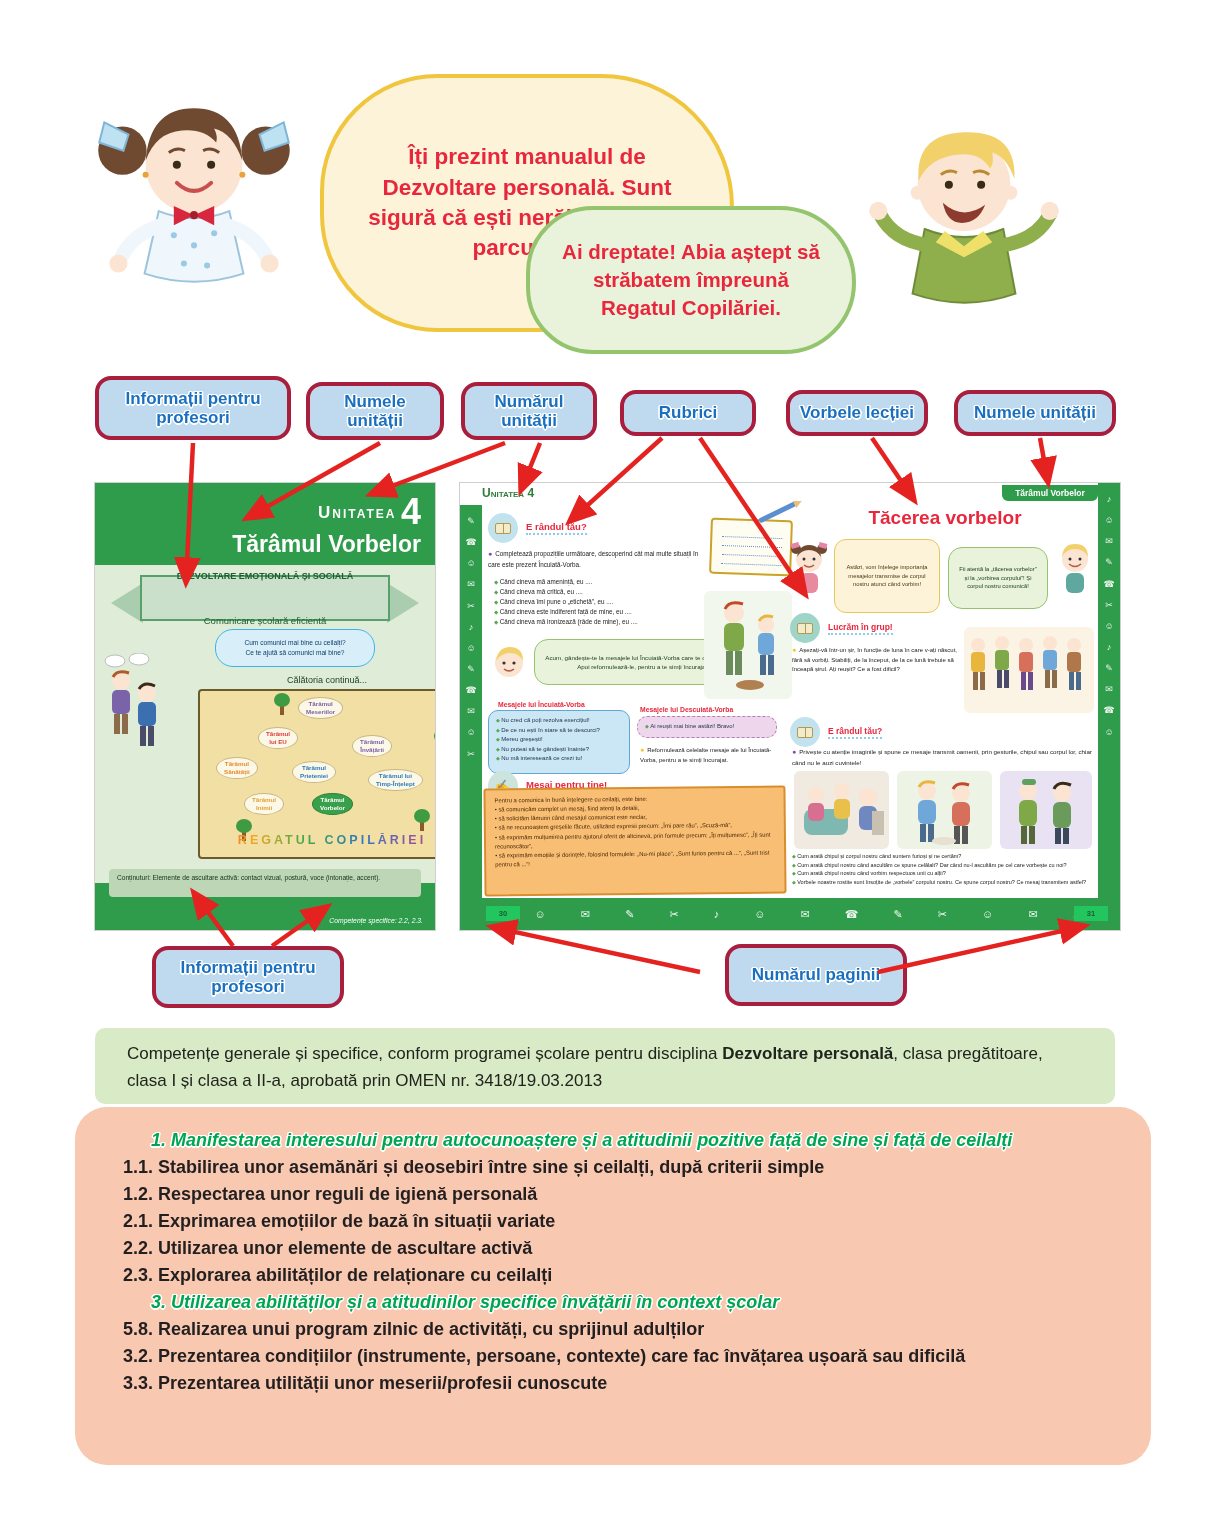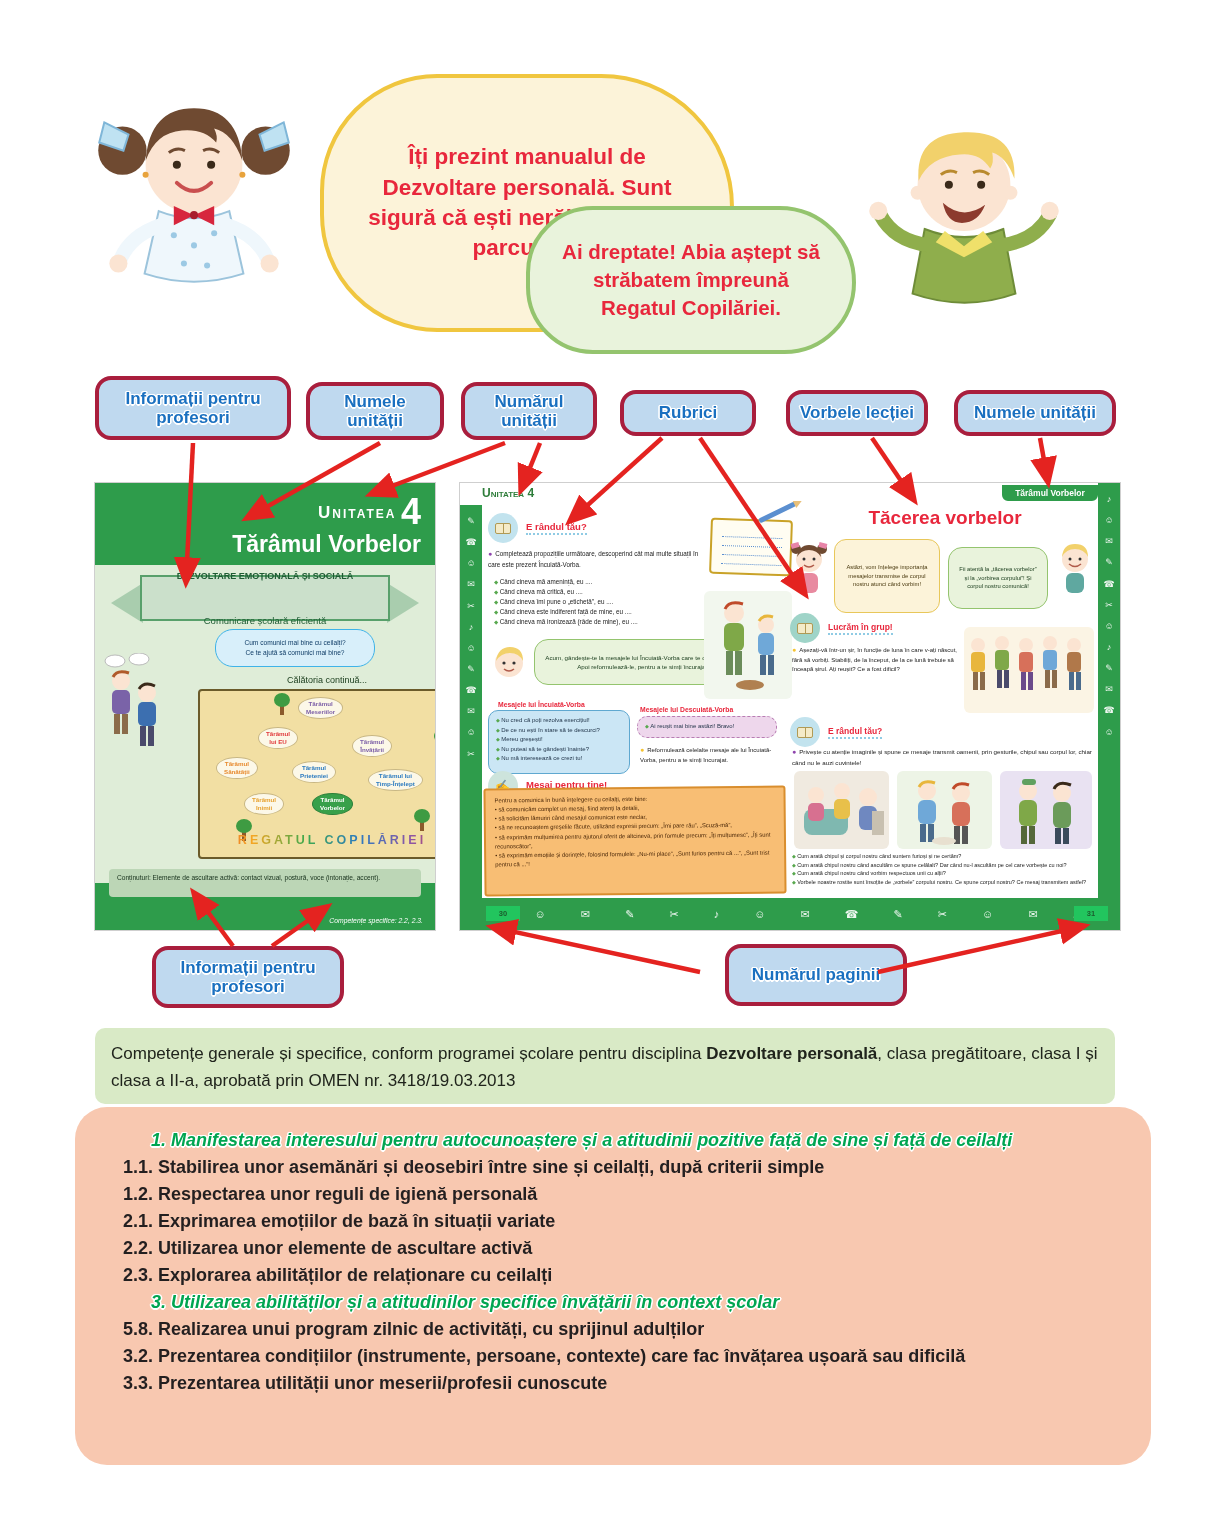--- a/index.html
+++ b/index.html
@@ -127,21 +127,21 @@
   .orangebox p, .orangebox li { font-size:5.9px; color:#4A2708; line-height:1.55; list-style:none; }
   .orangebox li::before { content:"• "; }
 
   .illo { position:absolute; border-radius:6px; overflow:hidden; }
 
   .lessontitle { position:absolute; left:310px; top:2px; width:306px; text-align:center; color:#E8273C; font-weight:bold; font-size:19px; }
   .questions li { list-style:none; font-size:5.5px; color:#222; line-height:1.4; margin-bottom:1px;}
   .questions li::before { content:"◆ "; color:#58A84E; font-size:5px; }
 
   
-  .notebox { left:95px; top:1028px; width:1020px; height:76px; background:#D9EAC6; border-radius:10px; padding:12px 16px;
+  .notebox { left:95px; top:1028px; width:1020px; height:76px; background:#D9EAC6; border-radius:10px; padding:12px 32px;
              font-size:17px; color:#20241C; line-height:1.6; z-index:5;}
   .notebox b { font-weight:800; }
   .complist { left:75px; top:1107px; width:1076px; height:358px; background:#F8C8B0; border-radius:32px; padding:20px 43px 10px 34px; z-index:5;}
   .complist .row { font-size:18px; line-height:1.5; font-weight:bold; }
   .complist .general { color:#00A551; font-style:italic; padding-left:42px;
              text-shadow:-1.5px 0 #fff,1.5px 0 #fff,0 -1.5px #fff,0 1.5px #fff,-1px -1px #fff,1px -1px #fff,-1px 1px #fff,1px 1px #fff;}
   .complist .specific { color:#231F20; padding-left:14px; }
 </style>
 </head>
 <body>

